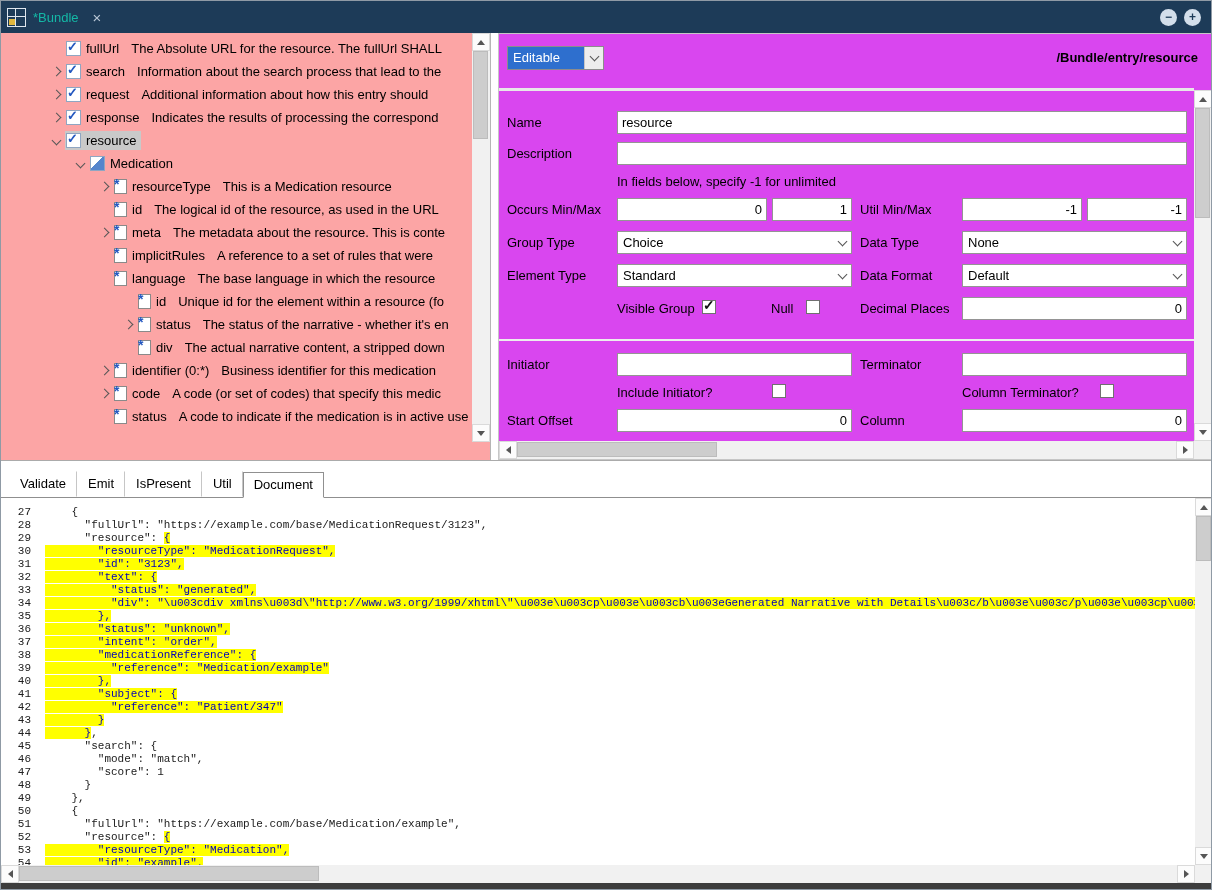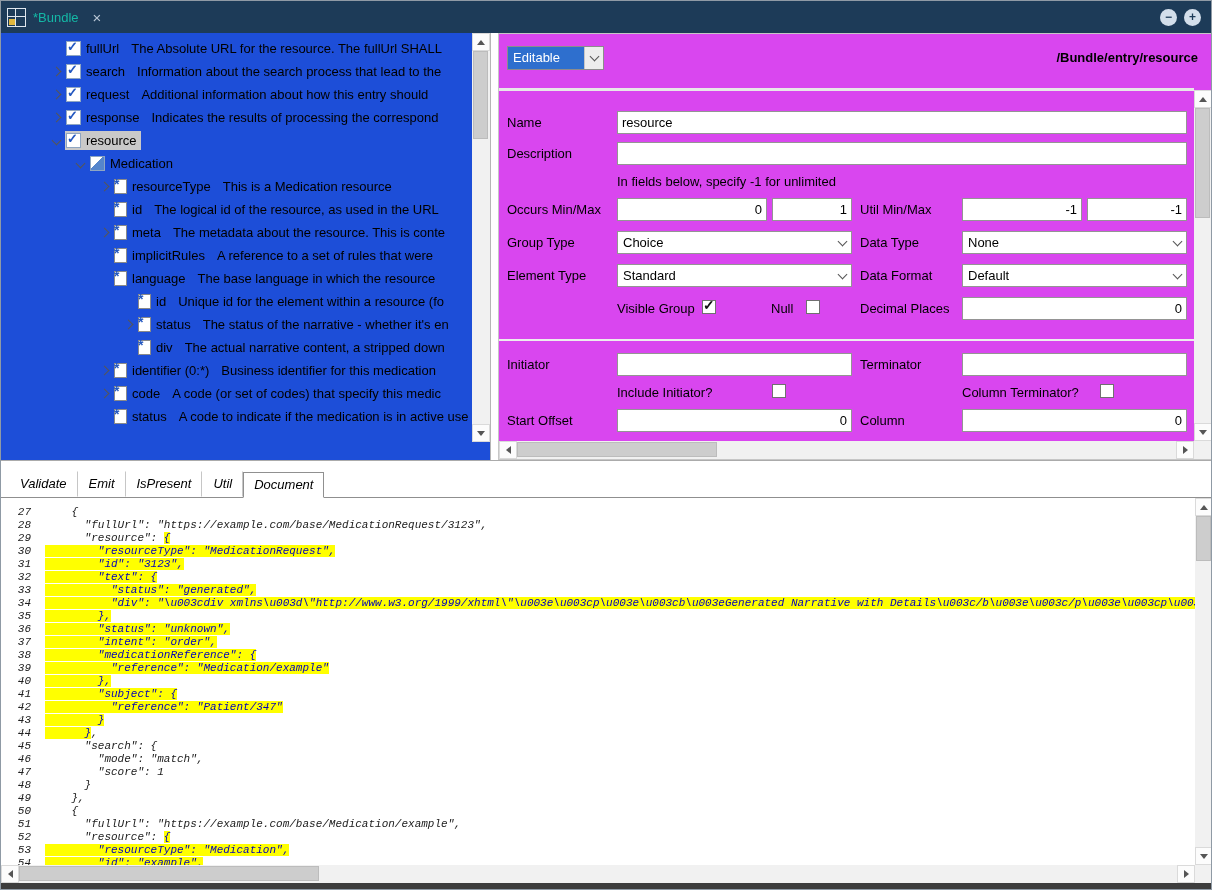--- a/index.html
+++ b/index.html
@@ -27,21 +27,21 @@
   .thumb-v{position:absolute;left:1px;width:15px;background:#cdcdcd;border:1px solid #bcbcbc;box-sizing:border-box;}
   .thumb-h{position:absolute;top:1px;height:15px;background:#cdcdcd;border:1px solid #bcbcbc;box-sizing:border-box;}
   .sb-corner{position:absolute;width:18px;height:18px;background:#f1f1f1;}
   .tri{width:0;height:0;}
   .tri.up{border-left:4px solid transparent;border-right:4px solid transparent;border-bottom:5px solid #555;}
   .tri.down{border-left:4px solid transparent;border-right:4px solid transparent;border-top:5px solid #555;}
   .tri.left{border-top:4px solid transparent;border-bottom:4px solid transparent;border-right:5px solid #555;}
   .tri.right{border-top:4px solid transparent;border-bottom:4px solid transparent;border-left:5px solid #555;}
 
   
-  .tree-pane{position:absolute;top:32px;left:0;width:490px;height:545px;background:#1d4ed8;border-right:1px solid #b5b5b5;box-sizing:border-box;}
+  .tree-pane{position:absolute;top:32px;left:0;width:490px;height:545px;background:#fca5a5;border-right:1px solid #b5b5b5;box-sizing:border-box;}
   .tree-view{position:absolute;top:4px;left:0;right:18px;bottom:18px;overflow:hidden;white-space:nowrap;}
   .trow{height:23px;display:flex;align-items:center;}
   .exp{width:18px;height:18px;flex:none;display:flex;align-items:center;justify-content:center;}
   .exp i{display:block;width:6px;height:6px;border-top:1.5px solid #565656;border-right:1.5px solid #565656;}
   .exp.closed i{transform:rotate(45deg);}
   .exp.open i{transform:rotate(135deg);}
   .twrap{display:flex;align-items:center;padding:2px 4px 2px 1px;}
   .twrap.sel{background:#c9c9c9;}
   .tic{flex:none;margin-right:5px;position:relative;}
   .tic.check{width:13px;height:13px;border:1px solid #8fa6c2;background:#fff;}
@@ -63,21 +63,21 @@
   .tbox{position:absolute;height:23px;border:1px solid #949494;background:#fff;font:13px "Liberation Sans",sans-serif;padding:0 4px;box-sizing:border-box;color:#000;}
   .tbox.num{text-align:right;}
   .fcombo{position:absolute;height:23px;border:1px solid #949494;background:#fff;display:flex;align-items:center;box-sizing:border-box;}
   .fcombo .cval{flex:1;padding-left:5px;}
   .fcombo .carr{width:17px;align-self:stretch;display:flex;align-items:center;justify-content:center;}
   .cb{position:absolute;width:14px;height:14px;border:1px solid #707070;background:#fff;box-sizing:border-box;}
   .cb.checked::after{content:"\2713";position:absolute;top:-4px;left:0;font-size:14px;color:#111;font-weight:bold;}
 
   
   .split-line{position:absolute;top:459px;left:0;width:100%;height:1px;background:#ababab;}
-  .bottom-pane{position:absolute;top:460px;left:0;width:1212px;height:422px;background:#fff;font-style:italic;}
+  .bottom-pane{position:absolute;top:460px;left:0;width:1212px;height:422px;background:#fff;}
   .tabbar{position:absolute;top:0;left:0;right:0;height:37px;display:flex;align-items:flex-end;padding-left:8px;border-bottom:1px solid #8f8f8f;box-sizing:border-box;}
   .tab{padding:4px 10px 5px;border:1px solid transparent;position:relative;}
   .tab:not(.active){border-right:1px solid #c6c6c6;}
   .tab.active{background:#fff;border:1px solid #909090;border-bottom-color:#fff;margin-bottom:-1px;z-index:2;}
   .doc-view{position:absolute;top:37px;left:0;right:18px;bottom:18px;overflow:hidden;background:#fff;
     font-family:"Liberation Mono",monospace;font-size:11px;line-height:13px;white-space:pre;padding:8px 0 0 6px;color:#202020;}
   .cline{display:flex;}
   .lnum{flex:none;width:24px;text-align:right;}
   .ltxt{margin-left:14px;}
   .hl{background:#ffff00;color:#0000bb;}

